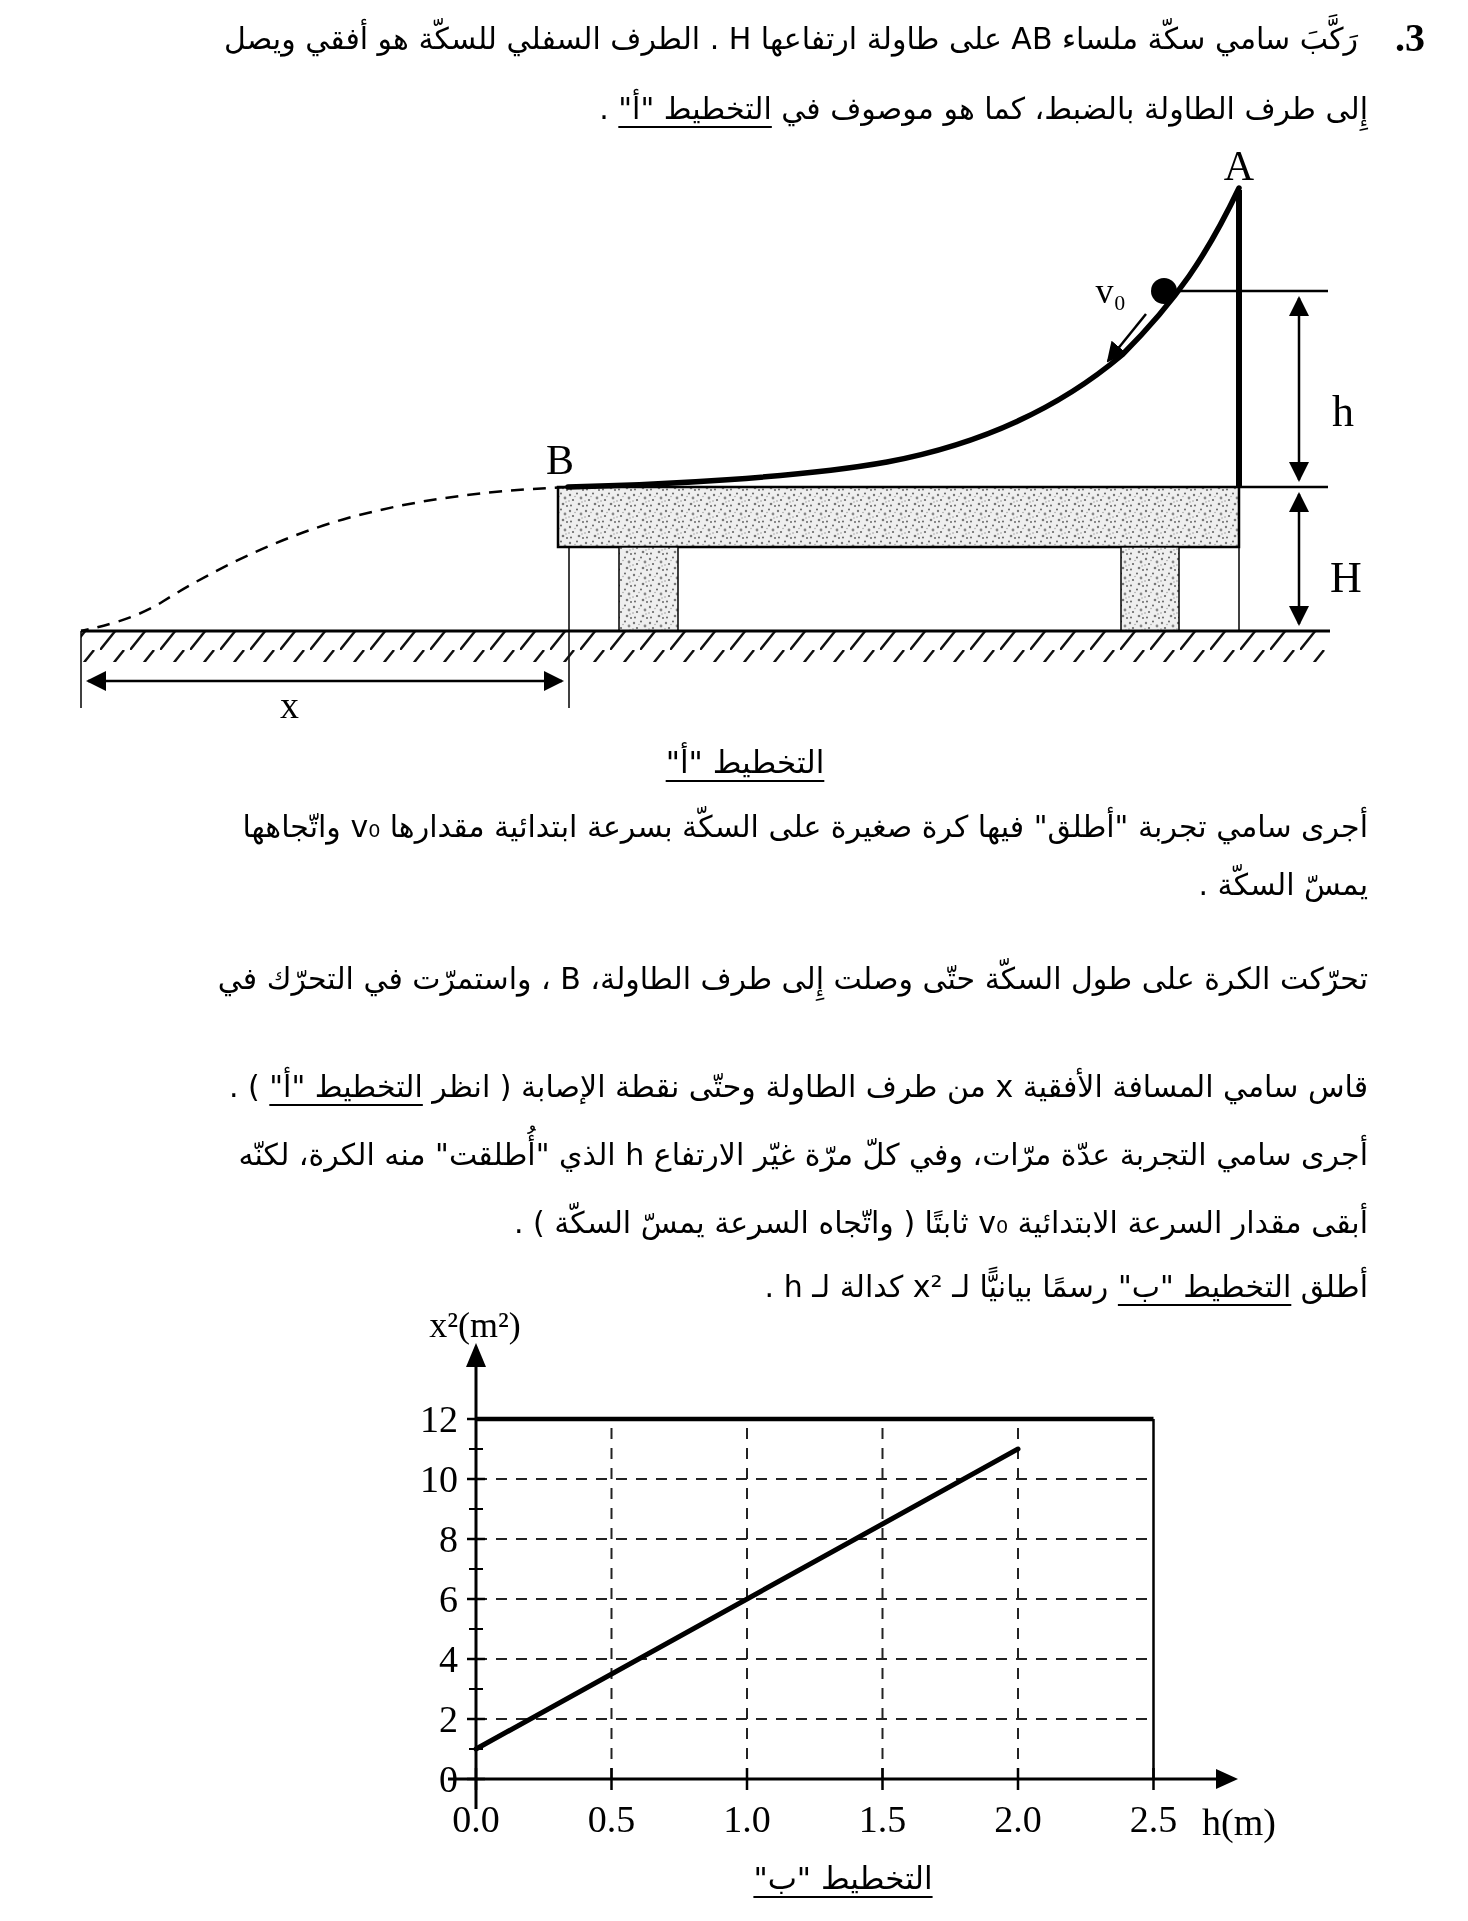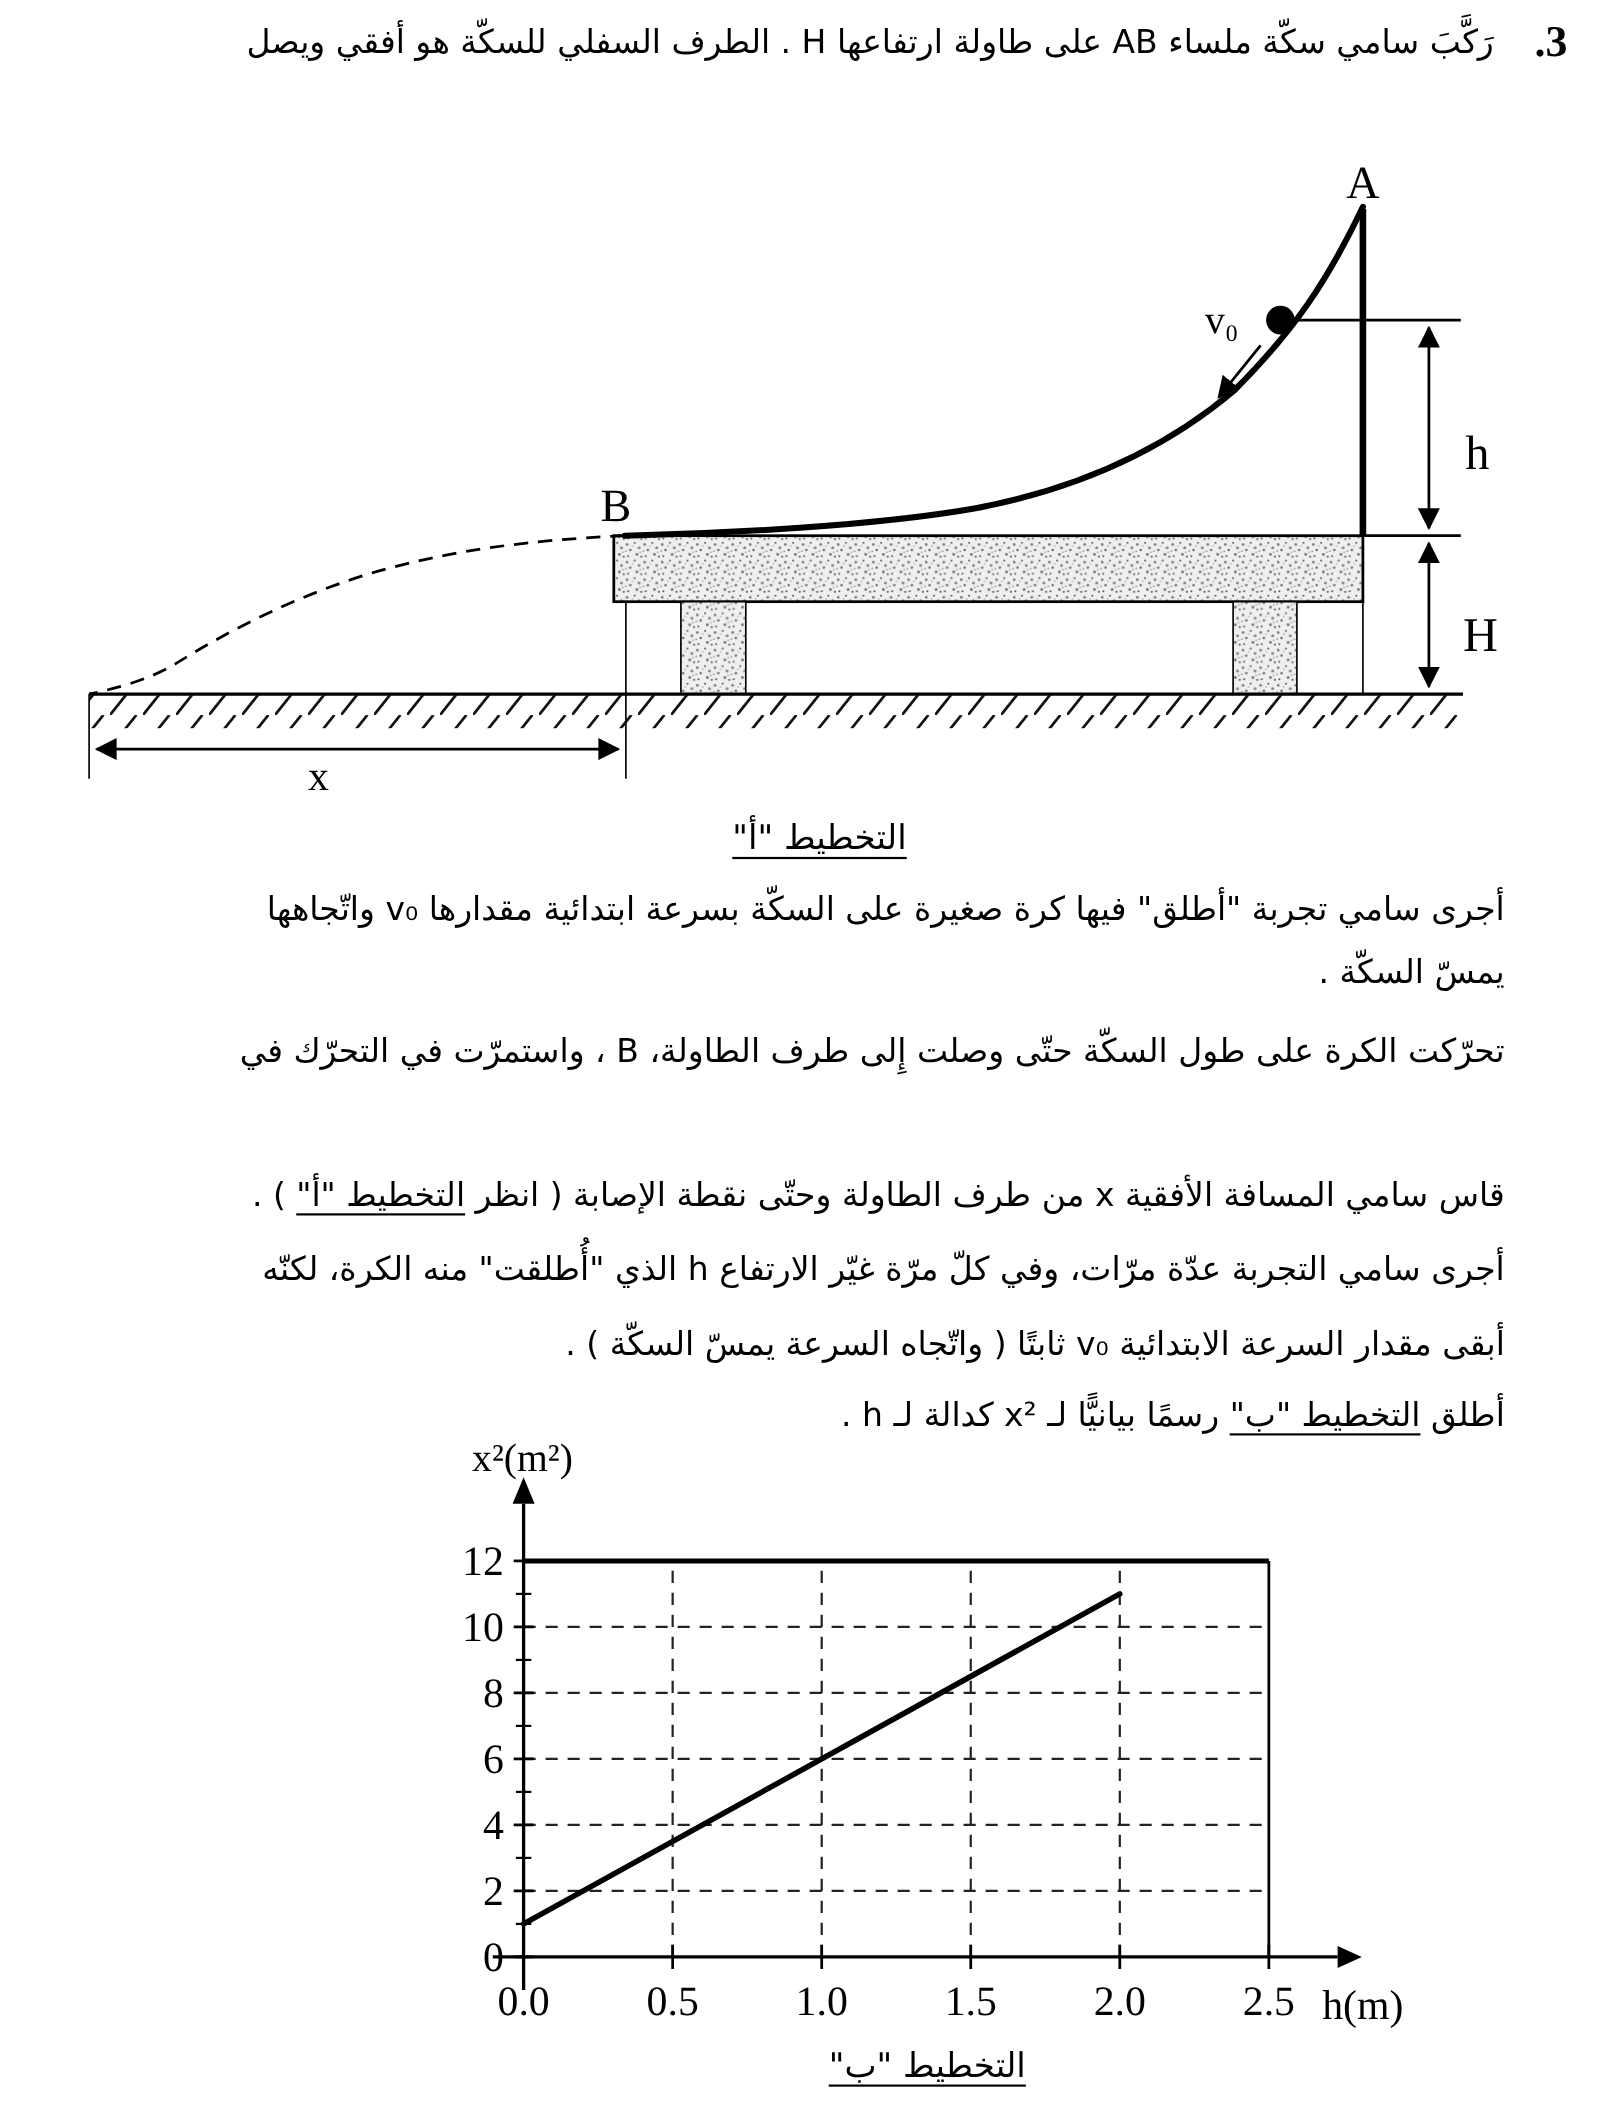--- a/index.html
+++ b/index.html
@@ -16,20 +16,21 @@
   .sv-serif{font-family:"Liberation Serif","DejaVu Serif",serif;}
 </style>
 </head>
 <body>
 
 <div class="page">
 
   <div class="probnum">.3</div>
 
   <div class="tline first" style="top:16px">رَكَّبَ سامي سكّة ملساء AB على طاولة ارتفاعها H . الطرف السفلي للسكّة هو أفقي ويصل</div>
+  <div class="tline" style="top:86px"><span>إِلى طرف الطاولة بالضبط، كما هو موصوف في </span><span class="u">التخطيط "أ"</span><span> .</span></div>
 
   <svg style="left:40px;top:140px" width="1340" height="610" viewBox="0 0 1340 610">
     <defs>
       <pattern id="stip" width="16" height="16" patternUnits="userSpaceOnUse">
         <rect width="16" height="16" fill="#efefef"></rect>
         <circle cx="2" cy="3" r="1.2" fill="#777"></circle>
           <circle cx="9" cy="1.5" r="0.9" fill="#555"></circle>
         <circle cx="13" cy="6" r="1.4" fill="#888"></circle>
           <circle cx="5" cy="8" r="1.1" fill="#666"></circle>
         <circle cx="11" cy="12" r="1.3" fill="#777"></circle>
@@ -78,21 +79,21 @@
     <text class="sv-serif" x="1086" y="163" font-size="36" text-anchor="end">v₀</text>
     <text class="sv-serif" x="1292" y="286" font-size="44">h</text>
     <text class="sv-serif" x="1290" y="452" font-size="44">H</text>
     <text class="sv-serif" x="240" y="578" font-size="38">x</text>
   </svg>
 
   <div class="cap u" style="top:744px;left:620px;width:250px">التخطيط "أ"</div>
 
   <div class="tline" style="top:804px">أجرى سامي تجربة "أطلق" فيها كرة صغيرة على السكّة بسرعة ابتدائية مقدارها v₀ واتّجاهها</div>
   <div class="tline" style="top:862px">يمسّ السكّة .</div>
-  <div class="tline" style="top:933px">تحرّكت الكرة على طول السكّة حتّى وصلت إِلى طرف الطاولة، B ، واستمرّت في التحرّك في</div>
+  <div class="tline" style="top:956px">تحرّكت الكرة على طول السكّة حتّى وصلت إِلى طرف الطاولة، B ، واستمرّت في التحرّك في</div>
   <div class="tline" style="top:1064px"><span>قاس سامي المسافة الأفقية x من طرف الطاولة وحتّى نقطة الإصابة ( انظر </span><span class="u">التخطيط "أ"</span><span> ) .</span></div>
   <div class="tline" style="top:1132px">أجرى سامي التجربة عدّة مرّات، وفي كلّ مرّة غيّر الارتفاع h الذي "أُطلقت" منه الكرة، لكنّه</div>
   <div class="tline" style="top:1200px">أبقى مقدار السرعة الابتدائية v₀ ثابتًا ( واتّجاه السرعة يمسّ السكّة ) .</div>
   <div class="tline" style="top:1264px"><span>أطلق </span><span class="u">التخطيط "ب"</span><span> رسمًا بيانيًّا لـ x² كدالة لـ h .</span></div>
 
   <svg id="chartB" style="left:330px;top:1295px" width="960" height="565" viewBox="0 0 960 565">
     <g id="plot-area">
         <line x1="281.5" y1="484" x2="281.5" y2="124" stroke="#222" stroke-width="2" stroke-dasharray="11 9"></line>
         <line x1="417" y1="484" x2="417" y2="124" stroke="#222" stroke-width="2" stroke-dasharray="11 9"></line>
         <line x1="552.5" y1="484" x2="552.5" y2="124" stroke="#222" stroke-width="2" stroke-dasharray="11 9"></line>

